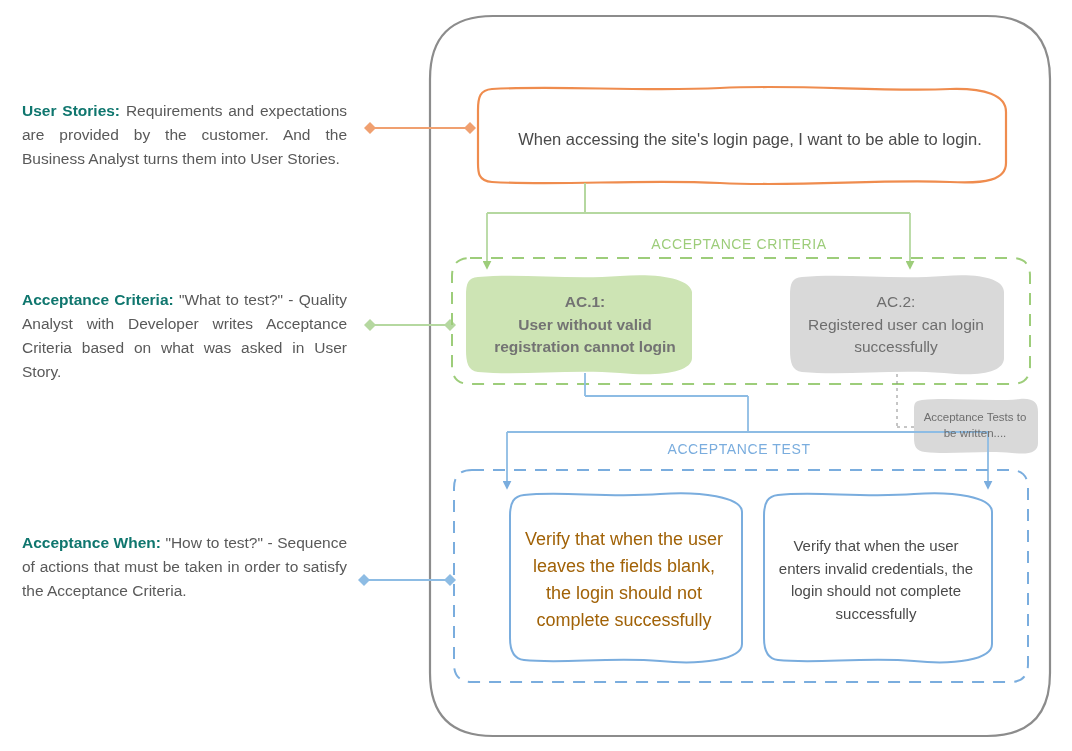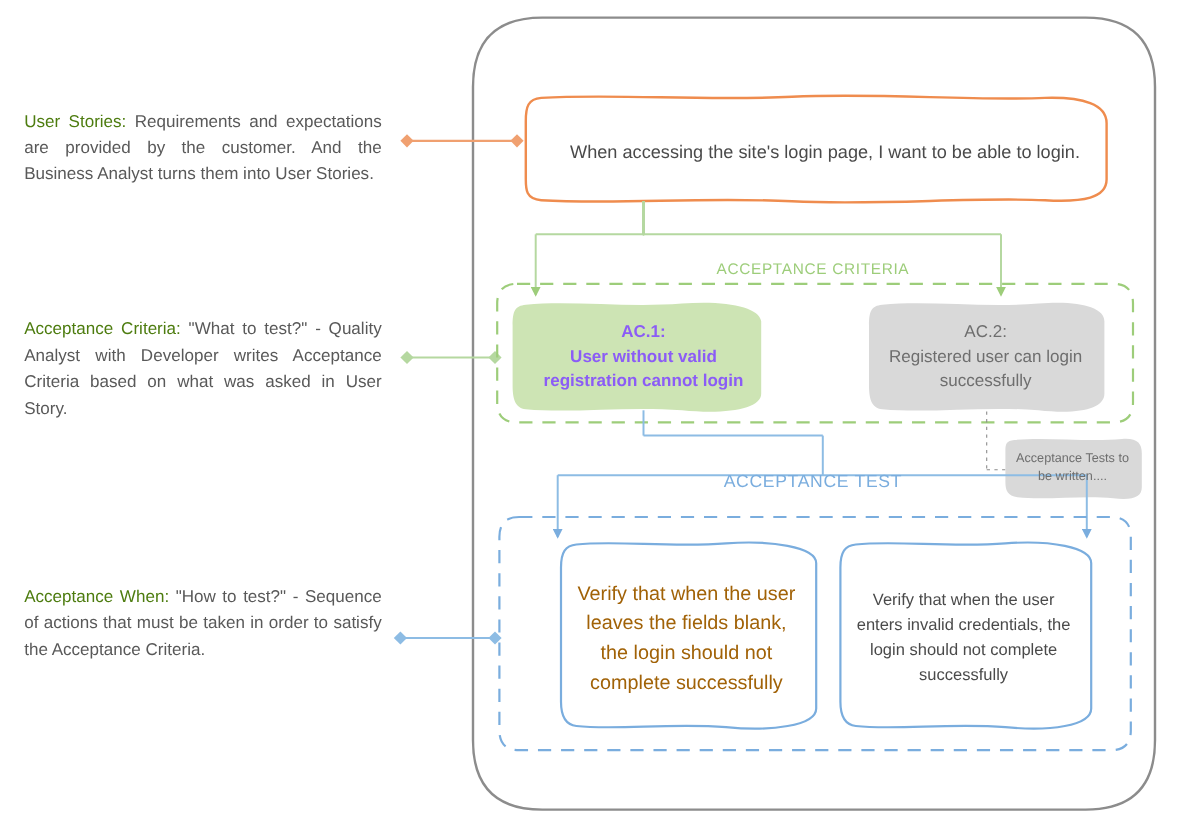--- a/index.html
+++ b/index.html
@@ -24,22 +24,22 @@
     position: absolute;
     width: 325px;
     left: 22px;
     color: #595959;
     font-size: 15.5px;
     line-height: 1.55;
     text-align: justify;
     text-justify: inter-word;
   }
   .legend-block .lead {
-    font-weight: normal;
-    color: #4d7c0f;
+    font-weight: bold;
+    color: #0f766e;
   }
   #legend-user-stories { top: 99px; }
   #legend-acceptance-criteria { top: 288px; }
   #legend-acceptance-test { top: 531px; }
 
   
   #diagram-svg {
     position: absolute;
     left: 0;
     top: 0;
@@ -63,36 +63,36 @@
     font-size: 16px;
     letter-spacing: 0.6px;
   }
   #acceptance-criteria-label {
     left: 618px; top: 234px; width: 242px; height: 20px;
     color: #9dcd7a;
     font-size: 14px;
     letter-spacing: 0.6px;
   }
   #acceptance-test-label {
-    left: 622px; top: 429px; width: 234px; height: 20px;
+    left: 622px; top: 439px; width: 234px; height: 20px;
     color: #7aadde;
-    font-size: 16px;
+    font-size: 14px;
     letter-spacing: 0.6px;
   }
 
   #user-story-box-text {
     left: 492px; top: 95px; width: 516px; height: 88px;
     color: #4a4a4a;
     font-size: 16.5px;
     line-height: 1.5;
     padding: 0 24px;
   }
   #ac1-text {
     left: 476px; top: 276px; width: 218px; height: 98px;
-    color: #8b5cf6;
+    color: #737373;
     font-weight: bold;
     font-size: 15.5px;
     line-height: 1.45;
     padding: 0 10px;
   }
   #ac2-text {
     left: 790px; top: 276px; width: 212px; height: 98px;
     color: #6e6e6e;
     font-size: 15.5px;
     line-height: 1.45;

